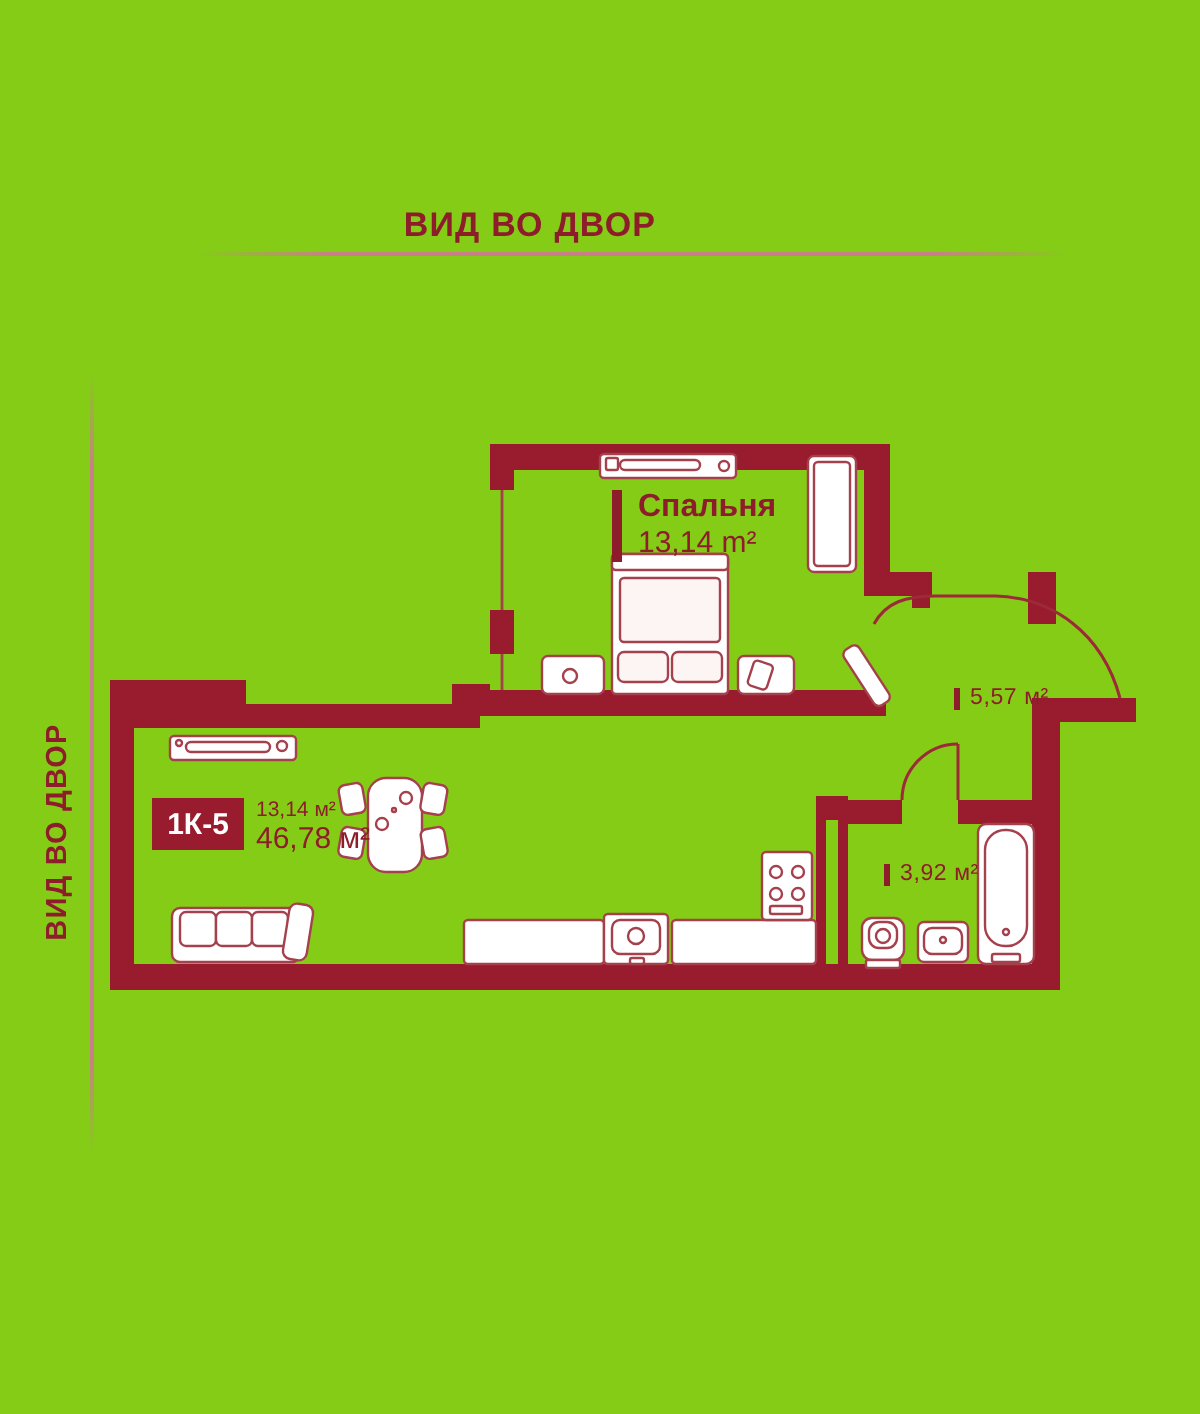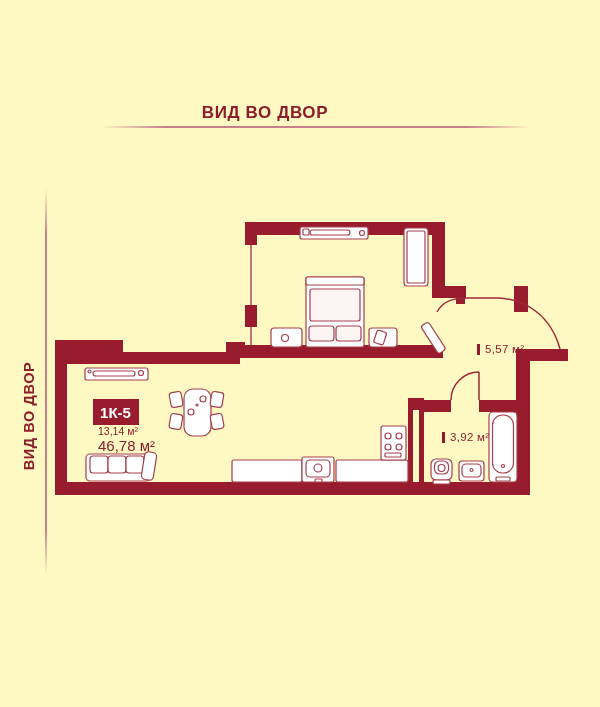--- a/index.html
+++ b/index.html
@@ -1,20 +1,20 @@
 <!DOCTYPE html>
 <html style="--wall: #991c2e; --label: #8e1d2b; --furniture: #a5404d; --rule-line: #c97f89; --badge-text: #ffffff;"><head>
 <meta charset="utf-8">
 <style>
   :root{
     --wall:#991c2e; --label:#8e1d2b; --furniture:#a5404d;
     --rule-line:#c97f89; --badge-text:#ffffff;
   }
   html,body{margin:0;padding:0;background:#fff;}
-  #stage{position:relative;width:600px;height:707px;background:#fef9c3;overflow:hidden;
+  #stage{position:relative;width:600px;height:707px;background:#84cc16;overflow:hidden;
          font-family:"Liberation Sans", sans-serif;}
   
   .view-title{position:absolute;color:var(--label);font-weight:bold;font-size:17px;
               letter-spacing:.6px;white-space:nowrap;}
   #top-title{left:0;right:70px;top:103px;text-align:center;}
   #side-title{left:29px;top:416px;transform:translate(-50%,-50%) rotate(-90deg);font-size:14.5px;}
   .rule-h{position:absolute;left:100px;top:126px;width:432px;height:2px;
           background:linear-gradient(90deg,rgba(201,127,137,0),var(--rule-line) 15%,var(--rule-line) 85%,rgba(201,127,137,0));}
   .rule-v{position:absolute;left:45px;top:188px;width:2px;height:387px;
           background:linear-gradient(180deg,rgba(201,127,137,0),var(--rule-line) 12%,var(--rule-line) 88%,rgba(201,127,137,0));}
@@ -27,24 +27,24 @@
   .winline{stroke:var(--furniture);stroke-width:1.4;}
   
   .room-label{position:absolute;display:flex;align-items:stretch;color:var(--label);}
   .room-label .bar{width:5px;background:var(--label);margin-right:8px;}
   .room-label .name{font-weight:bold;font-size:16px;line-height:1.1;white-space:nowrap;}
   .room-label .area{font-size:15px;line-height:1.25;white-space:nowrap;}
   .room-label.small{font-size:11px;align-items:center;padding-left:11px;}
   .room-label.small .bar{width:3px;height:11px;margin-right:5px;}
   .room-label.small .area{font-size:11.5px;letter-spacing:.3px;}
   
-  #unit-badge-row{position:absolute;left:76px;top:399px;display:flex;align-items:center;flex-direction:column;}
+  #unit-badge-row{position:absolute;left:76px;top:399px;display:flex;align-items:flex-start;}
   #unit-badge{width:46px;height:26px;background:var(--wall);color:var(--badge-text);
               font-weight:bold;font-size:15px;display:flex;align-items:center;justify-content:center;}
-  #unit-areas{margin-left:22px;color:var(--label);line-height:1.15;}
+  #unit-areas{margin-left:6px;color:var(--label);line-height:1.15;}
   #unit-area-living{font-size:10.5px;}
   #unit-area-total{font-size:15px;}
 </style>
 </head>
 <body>
 
 <div id="stage">
 
   <div id="top-title" class="view-title">ВИД ВО ДВОР</div>
   <div class="rule-h"></div>
@@ -172,20 +172,27 @@
       <circle class="furn" cx="441.5" cy="468" r="3.5"></circle>
       <rect class="furn" x="433" y="480" width="17" height="4" rx="1"></rect>
     </g>
     <g>
       <rect class="furn" x="459" y="461" width="25" height="20" rx="3"></rect>
       <rect class="furn" x="462" y="464" width="19" height="13" rx="4"></rect>
       <circle class="furn" cx="471.5" cy="470" r="1.5"></circle>
     </g>
   </svg>
 
+  <div class="room-label" style="left:306px;top:245px;">
+    <div class="bar"></div>
+    <div>
+      <div class="name">Спальня</div>
+      <div class="area">13,14 m²</div>
+    </div>
+  </div>
 
   <div class="room-label" style="left:238px;top:397px;">
     <div class="bar"></div>
     <div>
     </div>
   </div>
 
   <div class="room-label small" style="left:466px;top:342px;">
     <div class="bar"></div>
     <div class="area">5,57 м²</div>

